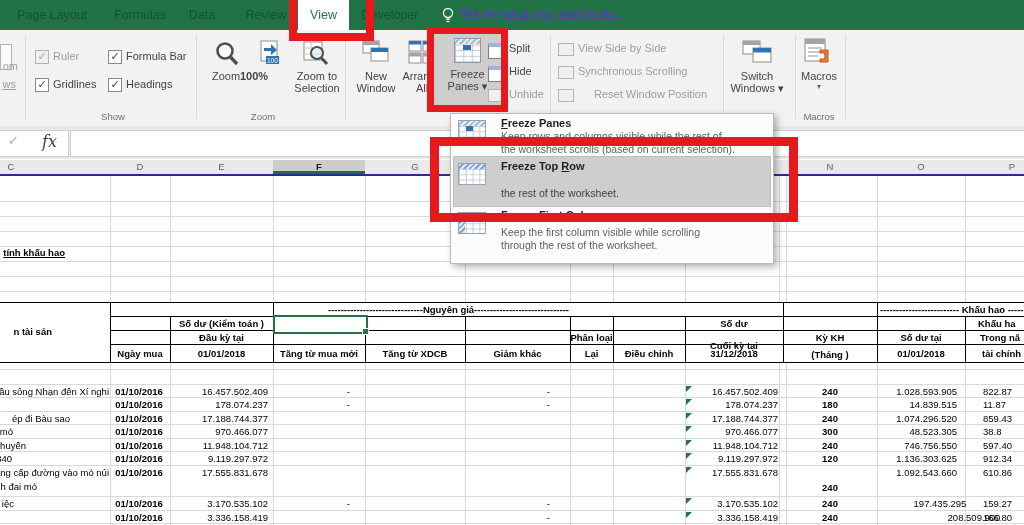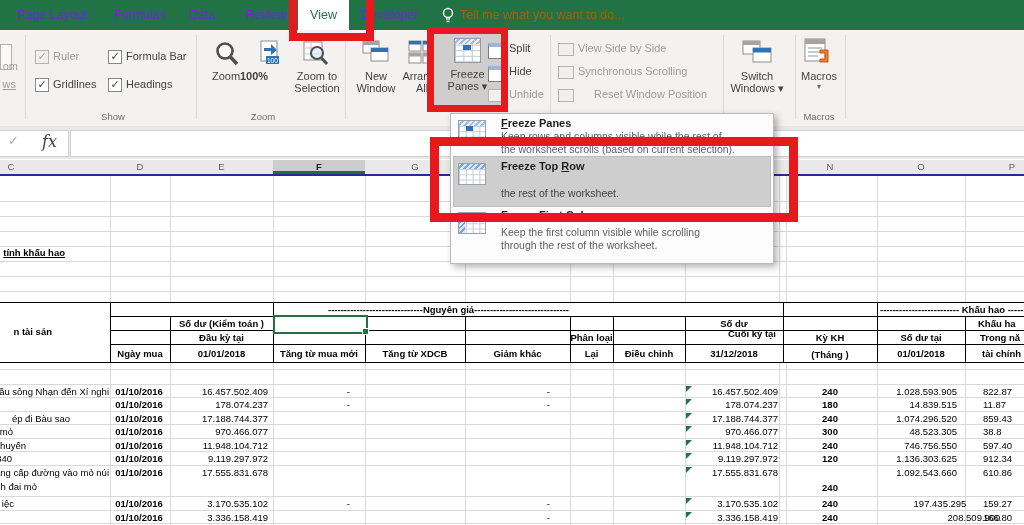--- a/index.html
+++ b/index.html
@@ -1,23 +1,23 @@
 <!DOCTYPE html>
 <html><head>
 <meta charset="utf-8">
 <style>
   html,body{margin:0;padding:0;}
   body{width:1024px;height:525px;position:relative;overflow:hidden;
        font-family:"Liberation Sans","DejaVu Sans",sans-serif;background:#fff;}
   .abs{position:absolute;}
   
   .tabbar{left:0;top:0;width:1024px;height:30px;background:#217346;}
-  .tab{top:0;height:30px;line-height:30px;color:#6d28d9;font-size:12.5px;text-align:center;}
+  .tab{top:0;height:30px;line-height:30px;color:#14532d;font-size:12.5px;text-align:center;}
   .tab.active{background:#fff;color:#217346;}
-  .tellme{color:#a16207;font-size:12.5px;line-height:30px;}
+  .tellme{color:#6d28d9;font-size:12.5px;line-height:30px;}
   
   .ribbon{left:0;top:30px;width:1024px;height:96px;background:#f3f2f1;border-bottom:1px solid #d8d6d4;}
   .gsep{top:35px;height:84px;width:1px;background:#dcdad8;}
   .glabel{font-size:9.5px;color:#6f6d6b;text-align:center;top:110px;height:14px;line-height:14px;}
   .rlabel{font-size:11px;color:#444;text-align:center;}
   .gray{color:#9f9d9b !important;}
   .cb{width:12px;height:12px;background:#fff;border:1px solid #8a8886;font-size:11px;line-height:11px;text-align:center;color:#444;}
   .cb.dis{background:#f0efee;color:#a7a5a3;border-color:#b5b3b1;}
   .cblabel{font-size:11px;color:#444;height:14px;line-height:14px;}
   .btnhl{background:#cfcecd;}
@@ -312,21 +312,21 @@
 <div class="abs hcell" style="left:170px;top:332px;width:103px;">Đầu kỳ tại</div>
 <div class="abs hcell" style="left:110px;top:348px;width:60px;">Ngày mua</div>
 <div class="abs hcell" style="left:170px;top:348px;width:103px;">01/01/2018</div>
 <div class="abs hcell" style="left:273px;top:348px;width:92px;">Tăng từ mua mới</div>
 <div class="abs hcell" style="left:365px;top:348px;width:100px;">Tăng từ XDCB</div>
 <div class="abs hcell" style="left:465px;top:348px;width:105px;">Giảm khác</div>
 <div class="abs hcell" style="left:570px;top:332px;width:43px;">Phân loại</div>
 <div class="abs hcell" style="left:570px;top:348px;width:43px;">Lại</div>
 <div class="abs hcell" style="left:613px;top:348px;width:72px;">Điều chỉnh</div>
 <div class="abs hcell" style="left:685px;top:318px;width:98px;">Số dư</div>
-<div class="abs hcell" style="left:685px;top:328px;width:98px;padding-left:18px;">Cuối kỳ tại</div>
+<div class="abs hcell" style="left:685px;top:340px;width:98px;">Cuối kỳ tại</div>
 <div class="abs hcell" style="left:685px;top:348px;width:98px;">31/12/2018</div>
 <div class="abs hcell" style="left:783px;top:332px;width:94px;">Kỳ KH</div>
 <div class="abs hcell" style="left:783px;top:349px;width:94px;">(Tháng )</div>
 <div class="abs hcell" style="left:877px;top:332px;width:88px;">Số dư tại</div>
 <div class="abs hcell" style="left:877px;top:348px;width:88px;">01/01/2018</div>
 <div class="abs hcell" style="left:978px;top:318px;text-align:left;">Khấu ha</div>
 <div class="abs hcell" style="left:980px;top:332px;text-align:left;">Trong nă</div>
 <div class="abs hcell" style="left:982px;top:348px;text-align:left;">tài chính (</div>
 
 <div class="abs" style="left:273px;top:315px;width:91px;height:15px;border:2px solid #217346;background:#fff;z-index:5;"></div>

